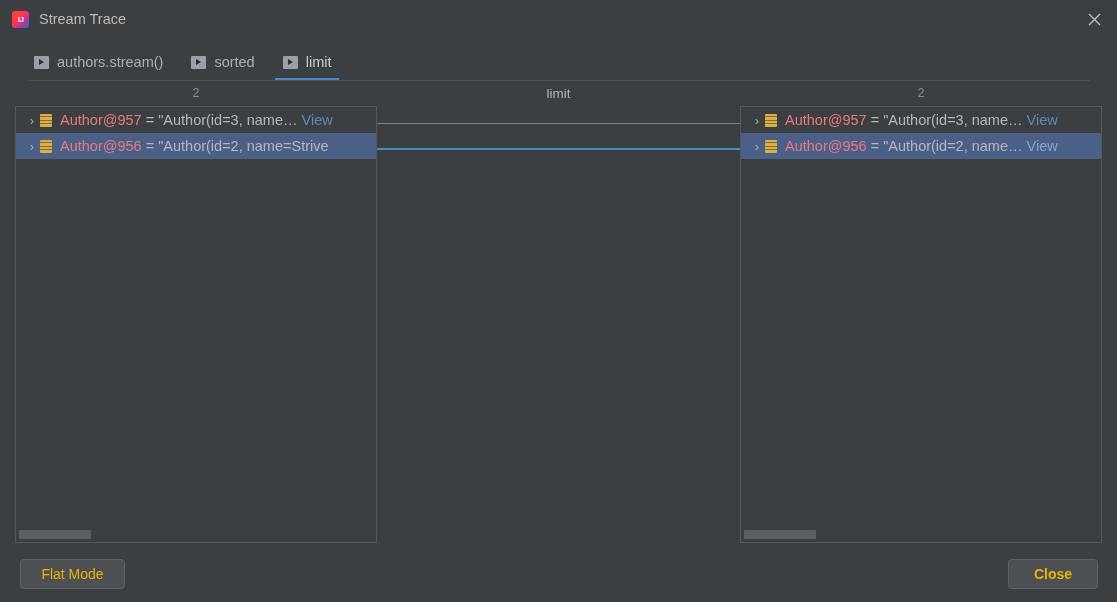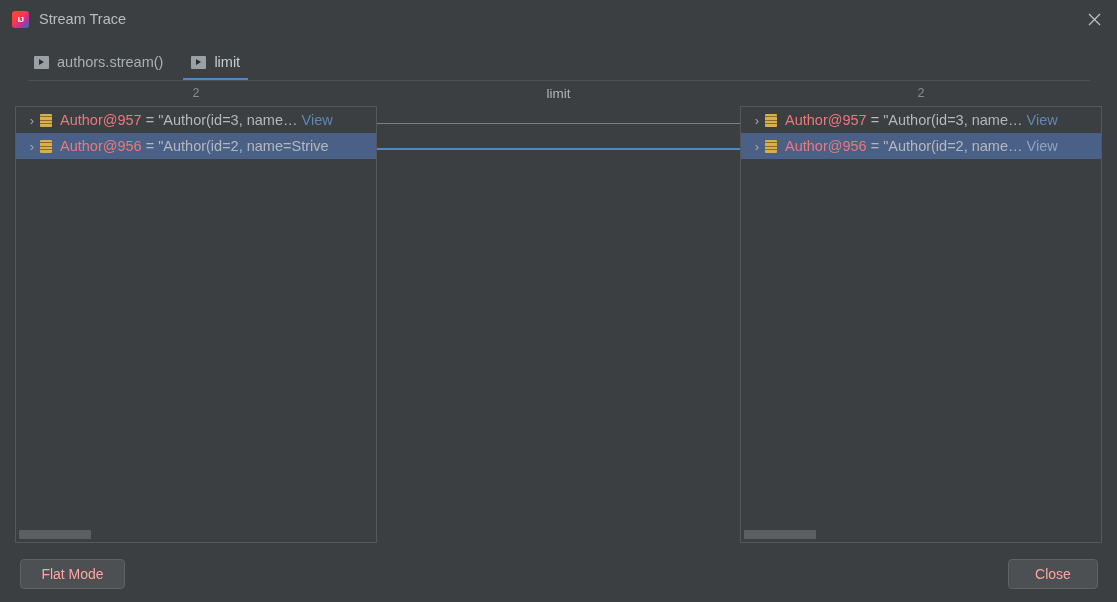--- a/index.html
+++ b/index.html
@@ -158,27 +158,27 @@
   .conn-gray { background: #7c8082; top: 123px; }
   .conn-blue { background: #4a88c7; height: 2px; top: 148px; }
 
   
   .btn {
     position: absolute;
     height: 30px;
     background: #4c5052;
     border: 1px solid #5e6264;
     border-radius: 4px;
-    color: #fca5a5; font-size: 14px;
+    color: #eab308; font-size: 14px;
     display: flex; align-items: center; justify-content: center;
     cursor: pointer;
     font-family: "Liberation Sans", sans-serif;
   }
   .btn-flat  { left: 20px;  top: 559px; width: 105px; }
-  .btn-close { left: 1008px; top: 559px; width: 90px; }
+  .btn-close { left: 1008px; top: 559px; width: 90px; font-weight: bold; }
 </style>
 </head>
 <body>
 
 <div class="window">
 
   <div class="titlebar">
     <div class="app-icon"></div>
     <div class="win-title">Stream Trace</div>
     <div class="close-btn">
@@ -187,20 +187,24 @@
         <line x1="13" y1="2" x2="2" y2="13" stroke="#c0c0c0" stroke-width="1.3"></line>
       </svg>
     </div>
   </div>
 
   <div class="tabbar">
     <div class="tab">
       <span class="run-icon"></span>
       <span class="tab-label">authors.stream()</span>
     </div>
+    <div class="tab">
+      <span class="run-icon"></span>
+      <span class="tab-label">sorted</span>
+    </div>
     <div class="tab selected">
       <span class="run-icon"></span>
       <span class="tab-label">limit</span>
     </div>
   </div>
   <div class="tabbar-sep"></div>
 
   <div class="count-left">2</div>
   <div class="stage-name">limit</div>
   <div class="count-right">2</div>

